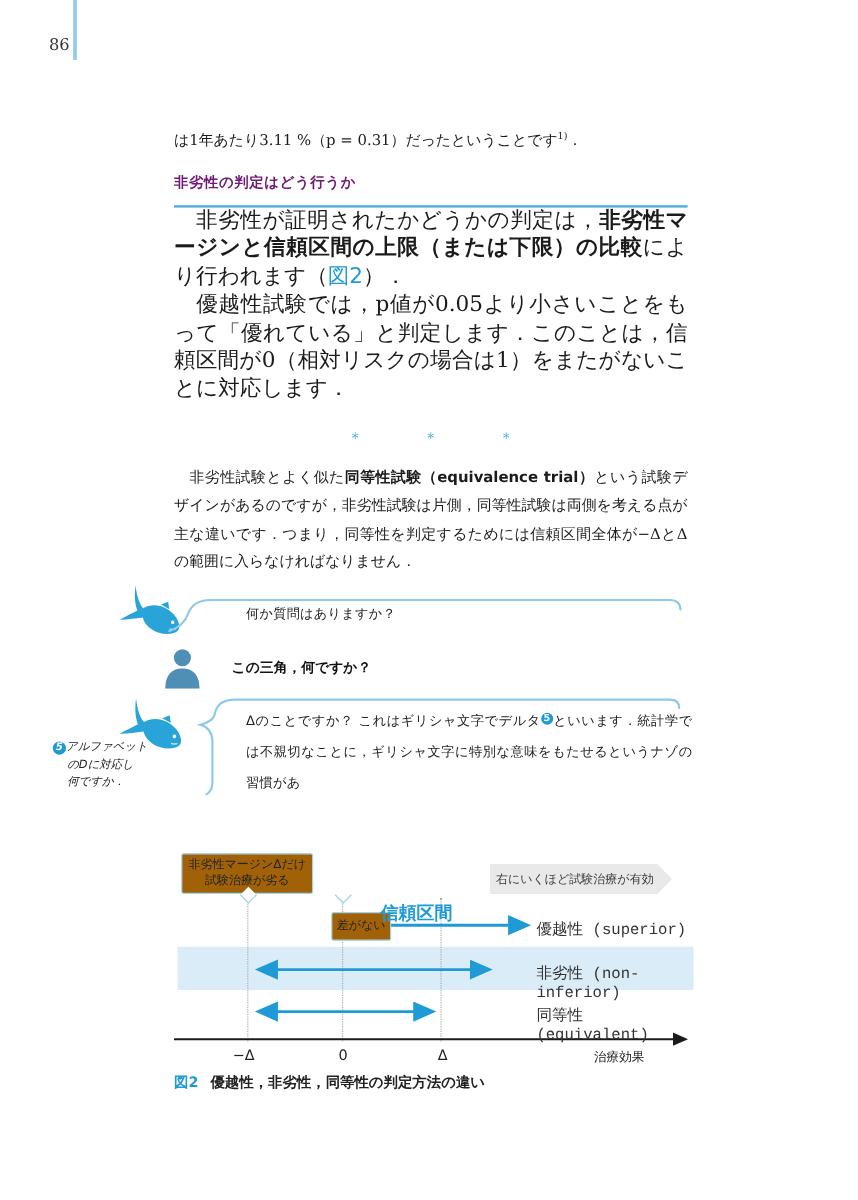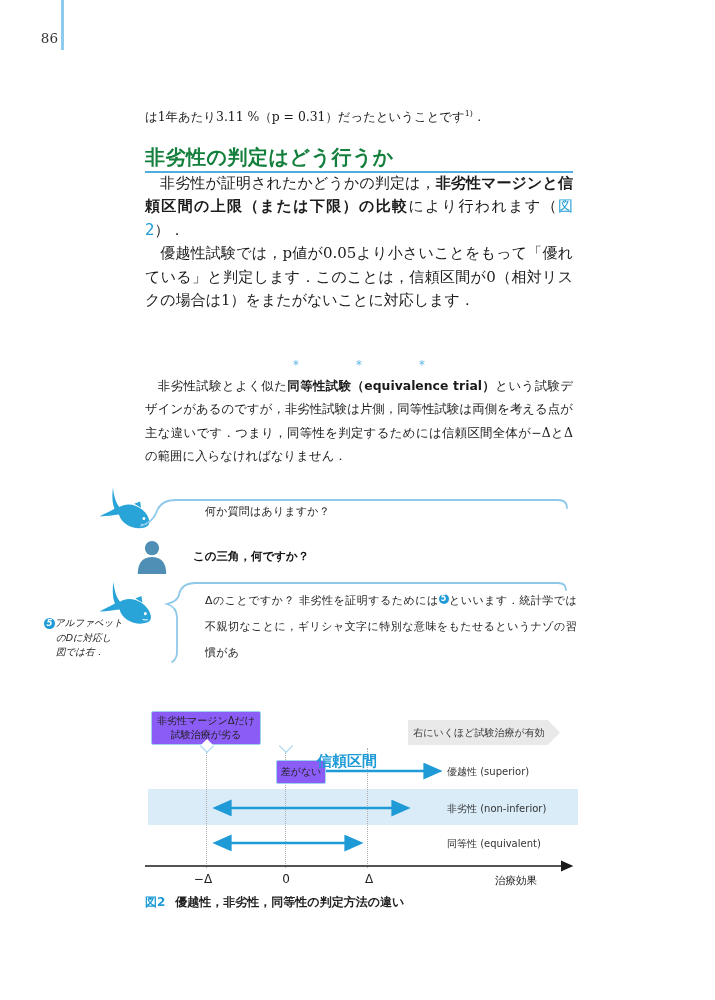--- a/index.html
+++ b/index.html
@@ -7,60 +7,60 @@
         font-family:"DejaVu Serif","Liberation Serif",serif;color:#1b1b1b;}
   .sans{font-family:"DejaVu Sans","Liberation Sans",sans-serif;}
   .abs{position:absolute;}
 
   .corner-rule{left:61px;top:0;width:3px;height:50px;background:#8FCBEC;}
   .page-num{left:28px;top:30px;width:30px;text-align:right;font-size:13.5px;color:#333;}
 
   .intro{left:145px;top:105px;width:428px;font-size:12.4px;line-height:17px;}
   .intro sup{font-size:8px;}
 
-  .heading{left:145px;top:144px;width:428px;font-size:20px;font-weight:bold;letter-spacing:.5px;color:#15803d;}
+  .heading{left:145px;top:144px;width:428px;font-size:12px;font-weight:bold;letter-spacing:.5px;color:#701a75;}
   .heading-rule{left:145px;top:171px;width:428px;height:2px;background:#4FAEE0;}
 
-  .bodytext{left:145px;top:172px;width:428px;font-size:15px;line-height:23.4px;text-align:justify;}
+  .bodytext{left:145px;top:172px;width:428px;font-size:18px;line-height:23.4px;text-align:justify;}
   .bodytext p{margin:0;}
   .gbold{font-family:"DejaVu Sans","Liberation Sans",sans-serif;font-weight:bold;}
   .figref{color:#1E9BD7;font-family:"DejaVu Sans","Liberation Sans",sans-serif;}
 
   .stars{left:145px;top:356px;width:428px;display:flex;justify-content:center;gap:50px;
          color:#55B5E6;font-size:13px;padding-right:6px;}
 
-  .p4block{left:145px;top:374px;width:428px;font-size:12.4px;line-height:23.4px;text-align:justify;}
+  .p4block{left:145px;top:386px;width:428px;font-size:12.4px;line-height:23.4px;text-align:justify;}
 
   .bubble-line{stroke:#8EC9EA;stroke-width:1.8;fill:none;stroke-linecap:round;}
   .bubble-text{font-size:11px;color:#222;letter-spacing:.2px;}
   .student-text{font-size:11.5px;font-weight:bold;color:#111;margin-left:11px;}
 
   .circle-num{display:inline-block;width:11px;height:11px;border-radius:50%;background:#1E9BD7;
               color:#fff;font-size:8.5px;line-height:11px;text-align:center;
               font-family:"DejaVu Sans","Liberation Sans",sans-serif;font-weight:bold;}
   .circle-sup{vertical-align:3px;width:10px;height:10px;line-height:10px;font-size:8px;}
 
   .margin-note{left:44px;top:616px;width:100px;font-size:9.5px;line-height:14.5px;color:#222;font-style:italic;}
   .margin-note .in{padding-left:12px;}
 
   
   .fig{left:145px;top:703px;width:435px;height:192px;}
   .band{position:absolute;left:3px;top:86px;width:430px;height:36px;background:#D9ECF8;}
   .dash{position:absolute;top:45px;height:120px;width:0;border-left:1.6px dotted #ADADAD;}
-  .callout{position:absolute;background:#8b5cf6;border:1.4px solid #9ED2EE;border-radius:2px;
+  .callout{position:absolute;background:#a16207;border:1.4px solid #9ED2EE;border-radius:2px;
            text-align:center;font-size:10px;line-height:14px;color:#222;z-index:2;}
   .pointer{position:absolute;width:9px;height:9px;background:#fff;z-index:3;
            border-right:1.4px solid #9ED2EE;border-bottom:1.4px solid #9ED2EE;transform:rotate(45deg);}
   .gray-arrow{position:absolute;left:263px;top:17px;width:152px;height:25px;background:#E9E9E9;
               display:flex;align-items:center;justify-content:center;font-size:10px;color:#3a3a3a;
               padding-right:10px;box-sizing:border-box;
               clip-path:polygon(0 0,92% 0,100% 50%,92% 100%,0 100%);}
   .ci-label{position:absolute;left:152px;top:49px;width:100px;text-align:center;
             color:#1E9BD7;font-weight:bold;font-size:15px;z-index:2;}
-  .rowlab{position:absolute;left:302px;font-size:10px;color:#333;z-index:2;}
+  .rowlab{position:absolute;left:302px;font-size:13px;color:#333;z-index:2;font-family:Liberation Mono, monospace;}
   .tick{position:absolute;top:169px;width:40px;text-align:center;font-size:12px;color:#222;}
   .axis-label{position:absolute;left:350px;top:171px;width:83px;text-align:left;font-size:10.5px;color:#222;}
 
   .caption{left:145px;top:894px;display:flex;gap:10px;font-size:12px;font-weight:bold;
            font-family:"DejaVu Sans","Liberation Sans",sans-serif;}
   .caption .ref{color:#1E9BD7;}
   .caption .txt{color:#222;}
 </style>
 </head>
 <body>
@@ -111,26 +111,26 @@
     <g transform="rotate(30 55 32)">
       <path d="M3 6 C 12 18 20 26 30 30 C 38 14 62 8 80 18 C 90 24 94 31 88 38 C 76 52 50 56 36 42 C 28 48 18 56 8 62 C 14 52 20 44 24 37 C 15 30 8 18 3 6 Z" fill="#29A4D9"></path>
       <path d="M50 12 L57 3 L64 12 Z" fill="#29A4D9"></path>
       <circle cx="78" cy="26" r="2.6" fill="#fff"></circle>
       <path d="M87 33 Q 83 36 79 37" stroke="#fff" stroke-width="1.5" fill="none"></path>
     </g>
   </svg>
   <svg class="abs" style="left:158px;top:574px;" width="418" height="94" viewBox="0 0 418 94">
     <path class="bubble-line" d="M 408 16 Q 408 9 400 9 L 38 9 Q 23 9 21 21 Q 20 27 9 30 Q 19 33 19 44 L 19 78 Q 19 85 14 88"></path>
   </svg>
-  <div class="abs bubble-text sans" style="left:205px;top:588px;width:372px;line-height:26px;text-align:justify;"><span>Δのことですか？ 非劣性を証明するためには</span><span class="circle-num circle-sup">5</span><span>といいます．統計学では不親切なことに，ギリシャ文字に特別な意味をもたせるというナゾの習慣があ</span></div>
+  <div class="abs bubble-text sans" style="left:205px;top:588px;width:372px;line-height:26px;text-align:justify;"><span>Δのことですか？ これはギリシャ文字でデルタ</span><span class="circle-num circle-sup">5</span><span>といいます．統計学では不親切なことに，ギリシャ文字に特別な意味をもたせるというナゾの習慣があ</span></div>
 
   <div class="abs margin-note sans">
     <div><span class="circle-num">5</span><span>アルファベット</span></div>
     <div class="in">のDに対応し</div>
-    <div class="in">図では右．</div>
+    <div class="in">何ですか．</div>
   </div>
 
   <div class="abs fig sans">
     <div class="band"></div>
 
     <div class="dash" style="left:61px;"></div>
     <div class="dash" style="left:140px;"></div>
     <div class="dash" style="left:222px;"></div>
 
     <div class="callout" style="left:6px;top:8px;width:108px;padding:2px 0;">

